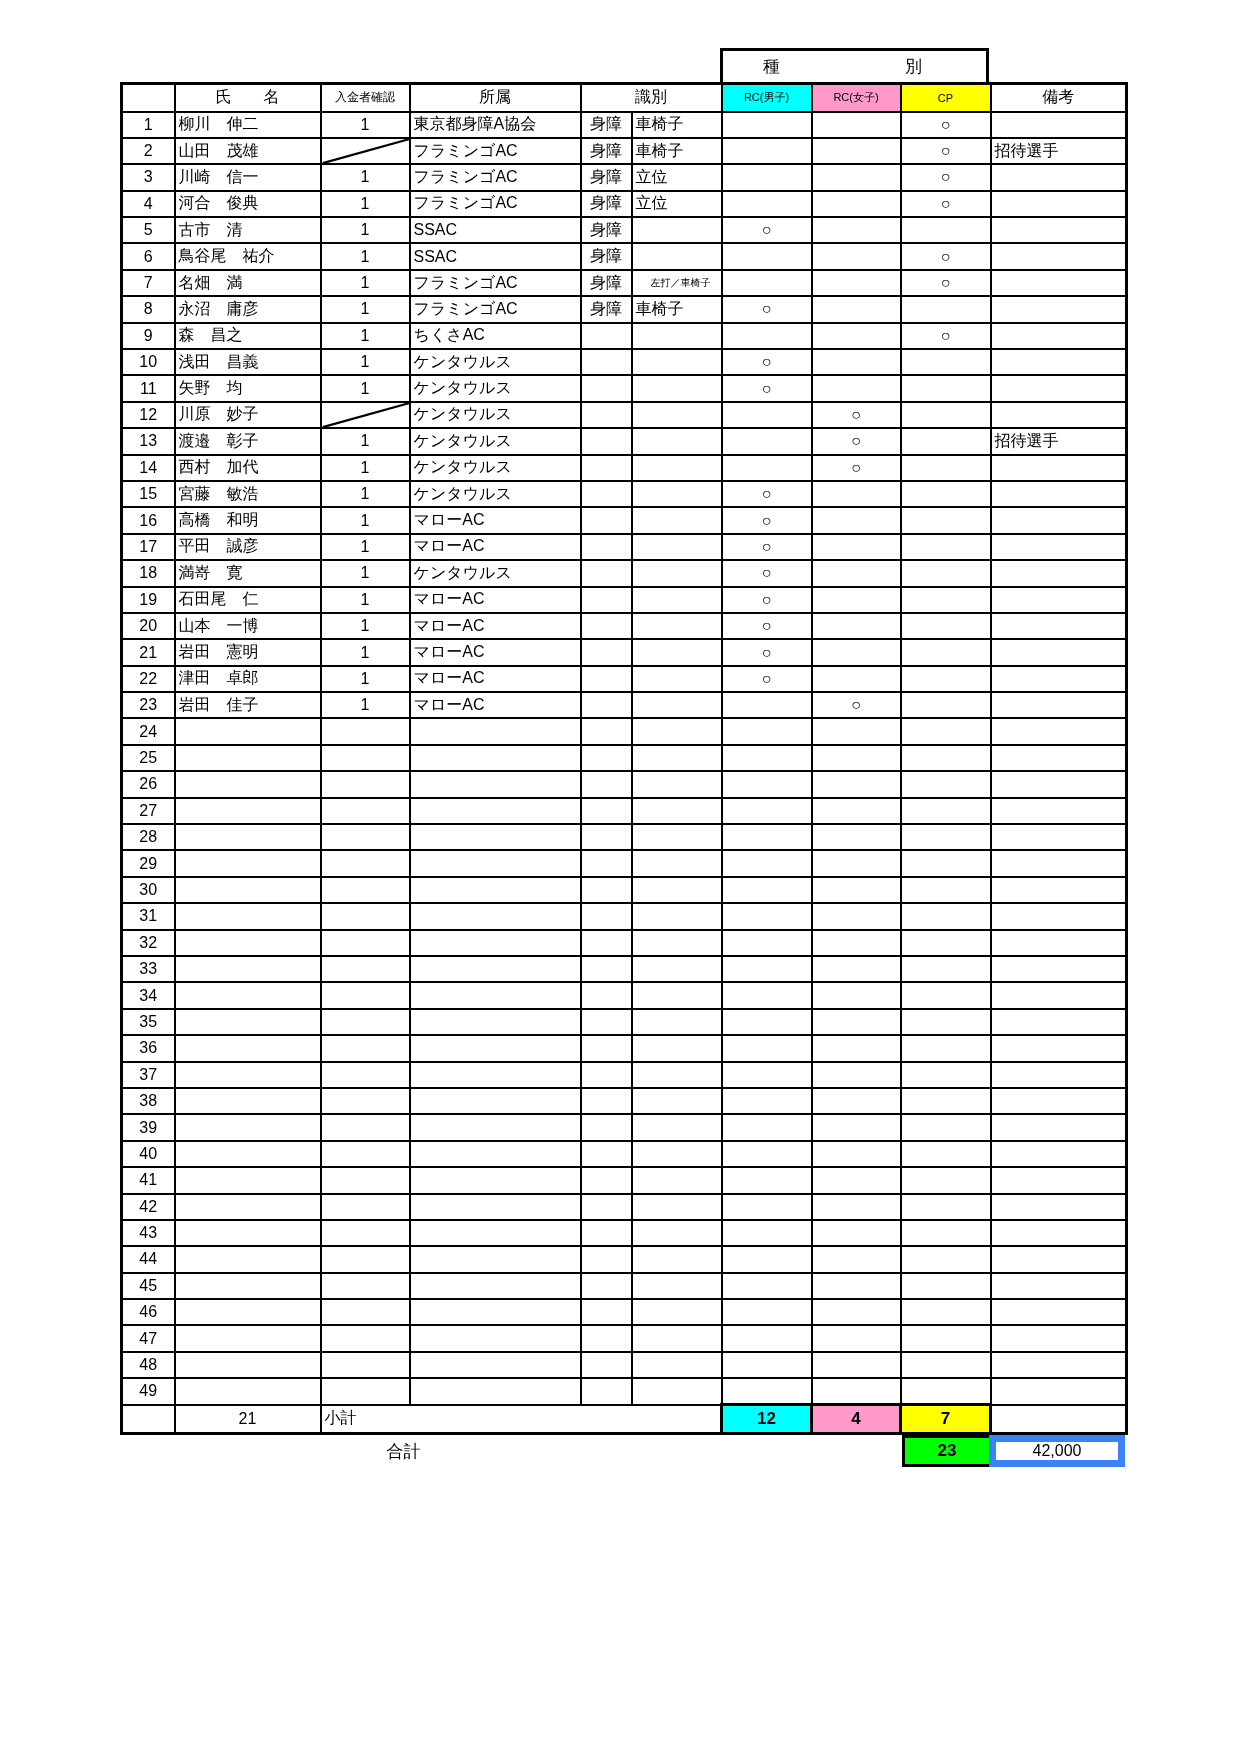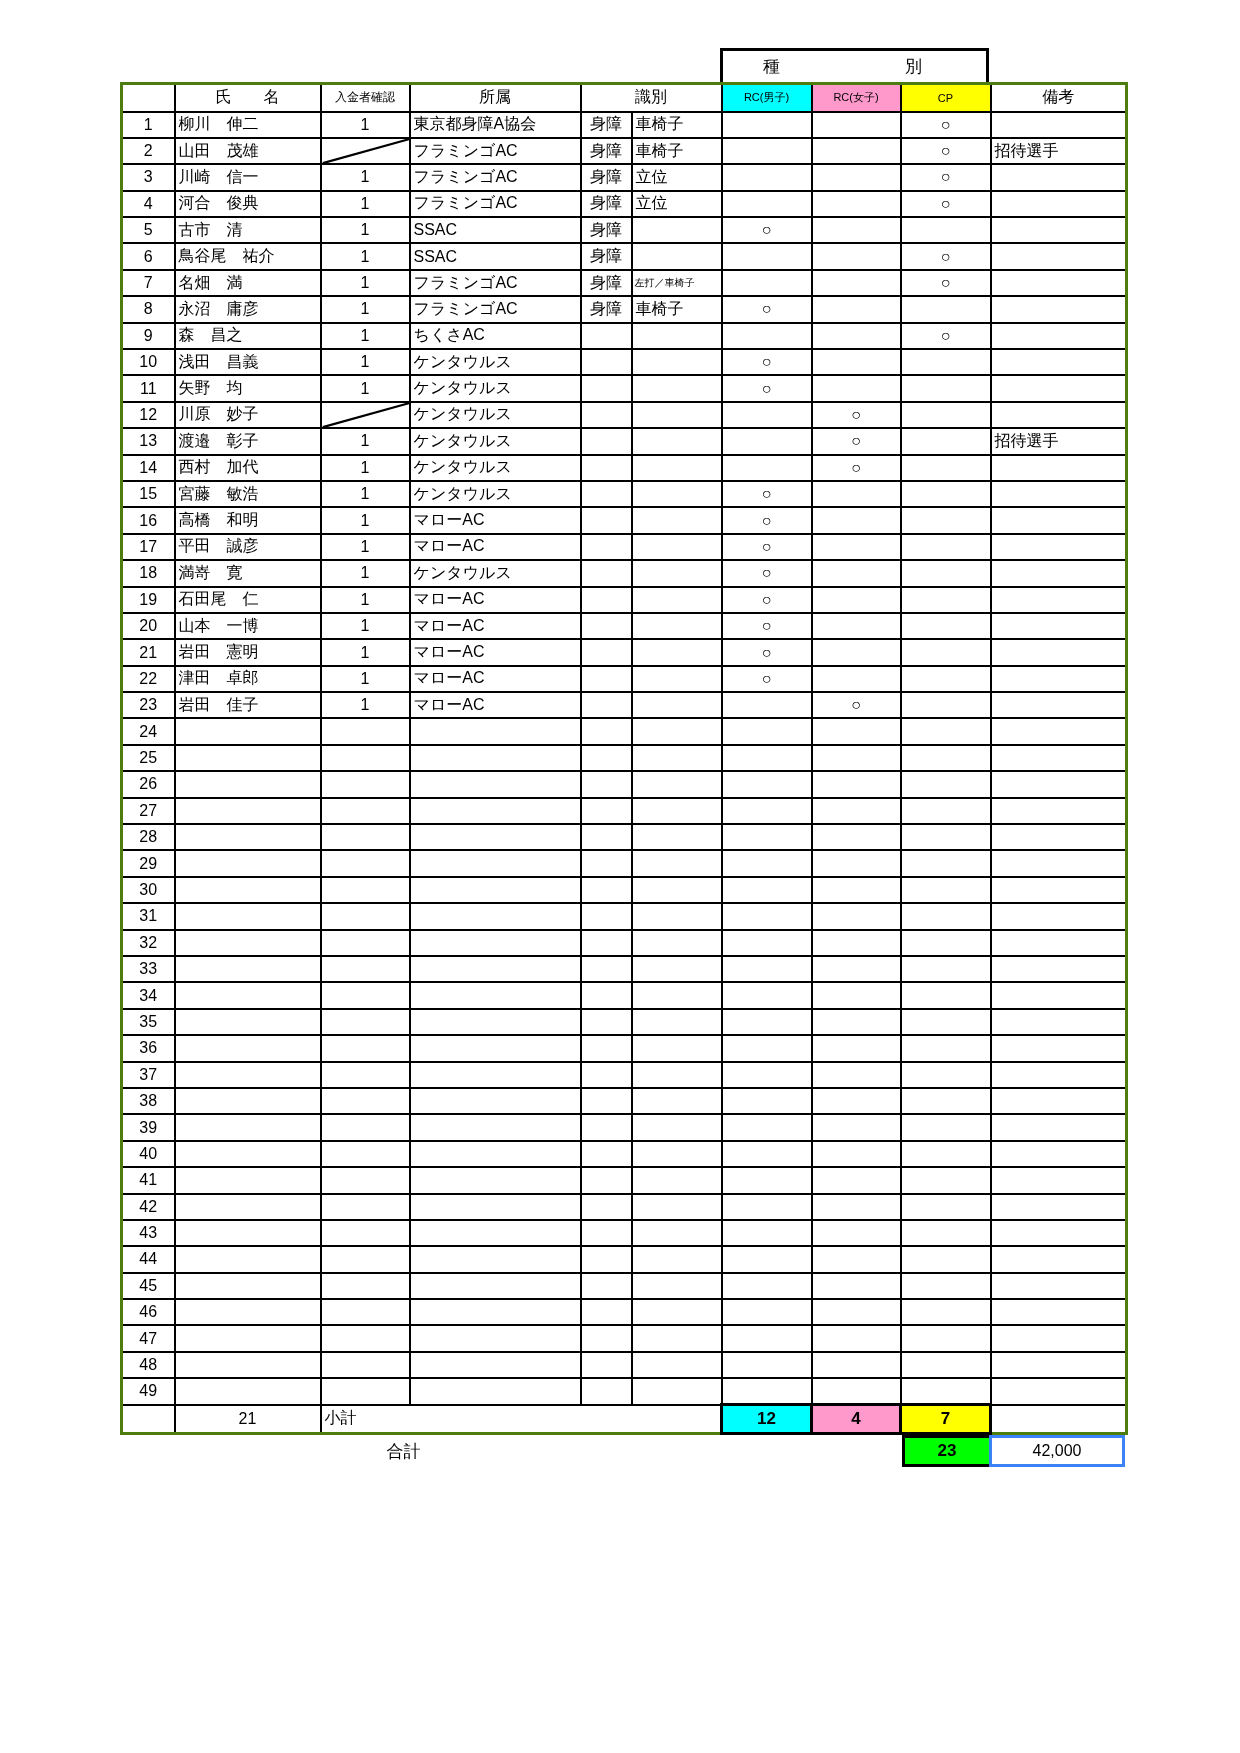--- a/index.html
+++ b/index.html
@@ -11,52 +11,52 @@
   }
   .sheet { position:absolute; left:120px; top:48px; width:1005px; }
   .type-group-box {
     position:absolute; left:600px; top:0; width:269px; height:34px;
     border:3px solid #000; border-bottom:none; background:#fff;
     display:flex; align-items:center; justify-content:space-between;
     padding:0 64px 0 40px; font-size:17px;
   }
   table.entry {
     border-collapse:collapse; table-layout:fixed; width:1005px;
-    margin-top:34px; border:3px solid #4d7c0f;
+    margin-top:34px; border:3px solid #000000;
   }
   .entry th, .entry td {
     border:2px solid #000; padding:0 3px; font-size:16px;
     white-space:nowrap; overflow:hidden; font-weight:normal;
     height:26.4px; vertical-align:middle;
   }
   .entry thead tr { height:28px; }
   .entry thead th { text-align:center; }
   th.h-pay { font-size:12px; padding:0 1px; }
   th.h-rc { font-size:11px; }
   .c-no  { width:53px;  text-align:center; font-size:15px; }
   .c-name{ width:146px; text-align:left; padding-left:6px; }
   .c-pay { width:89px;  text-align:center; font-size:15px; position:relative; }
   .c-aff { width:171px; text-align:left; padding-left:5px; }
   .c-id1 { width:51px;  text-align:center; padding:0 1px; }
   .c-id2 { width:90px;  text-align:left; padding-left:4px; }
-  .c-id2.small { font-size:10px; padding-left:2px; }
+  .c-id2.small { font-size:10px; padding-left:18px; }
   .c-rcm, .c-rcf, .c-cp { text-align:center; font-size:17px; }
   .c-rcm { width:90px; } .c-rcf { width:89px; } .c-cp { width:90px; }
   .c-rem { width:136px; text-align:left; padding-left:5px; }
   .diagsvg { position:absolute; left:0; top:0; width:100%; height:100%; display:block; }
   tr.subtotal-row { height:29px; }
   .c-sublabel { text-align:left; padding-right:12px; font-size:17px; }
   .c-sub21 { text-align:center; }
   td.thickcell { border:3px solid #000; font-weight:bold; font-size:17px; text-align:center; }
   .total-row { display:flex; width:1005px; height:32px; }
   .total-spacer { flex:1; display:flex; align-items:center; justify-content:center;
     padding-right:215px; font-size:17px; }
   .total-count { width:90px; border:3px solid #000; text-align:center;
     font-weight:bold; font-size:17px; display:flex; align-items:center; justify-content:center; }
-  .total-amount { width:136px; border:3px solid #3b82f6; margin-left:-3px; text-align:center;
+  .total-amount { width:136px; border:7px solid #3b82f6; margin-left:-3px; text-align:center;
     font-size:16px; display:flex; align-items:center; justify-content:center; }
 </style>
 </head>
 <body>
 
 <div class="sheet">
 
   <div class="type-group-box">
     <span>種</span>
     <span>別</span>

